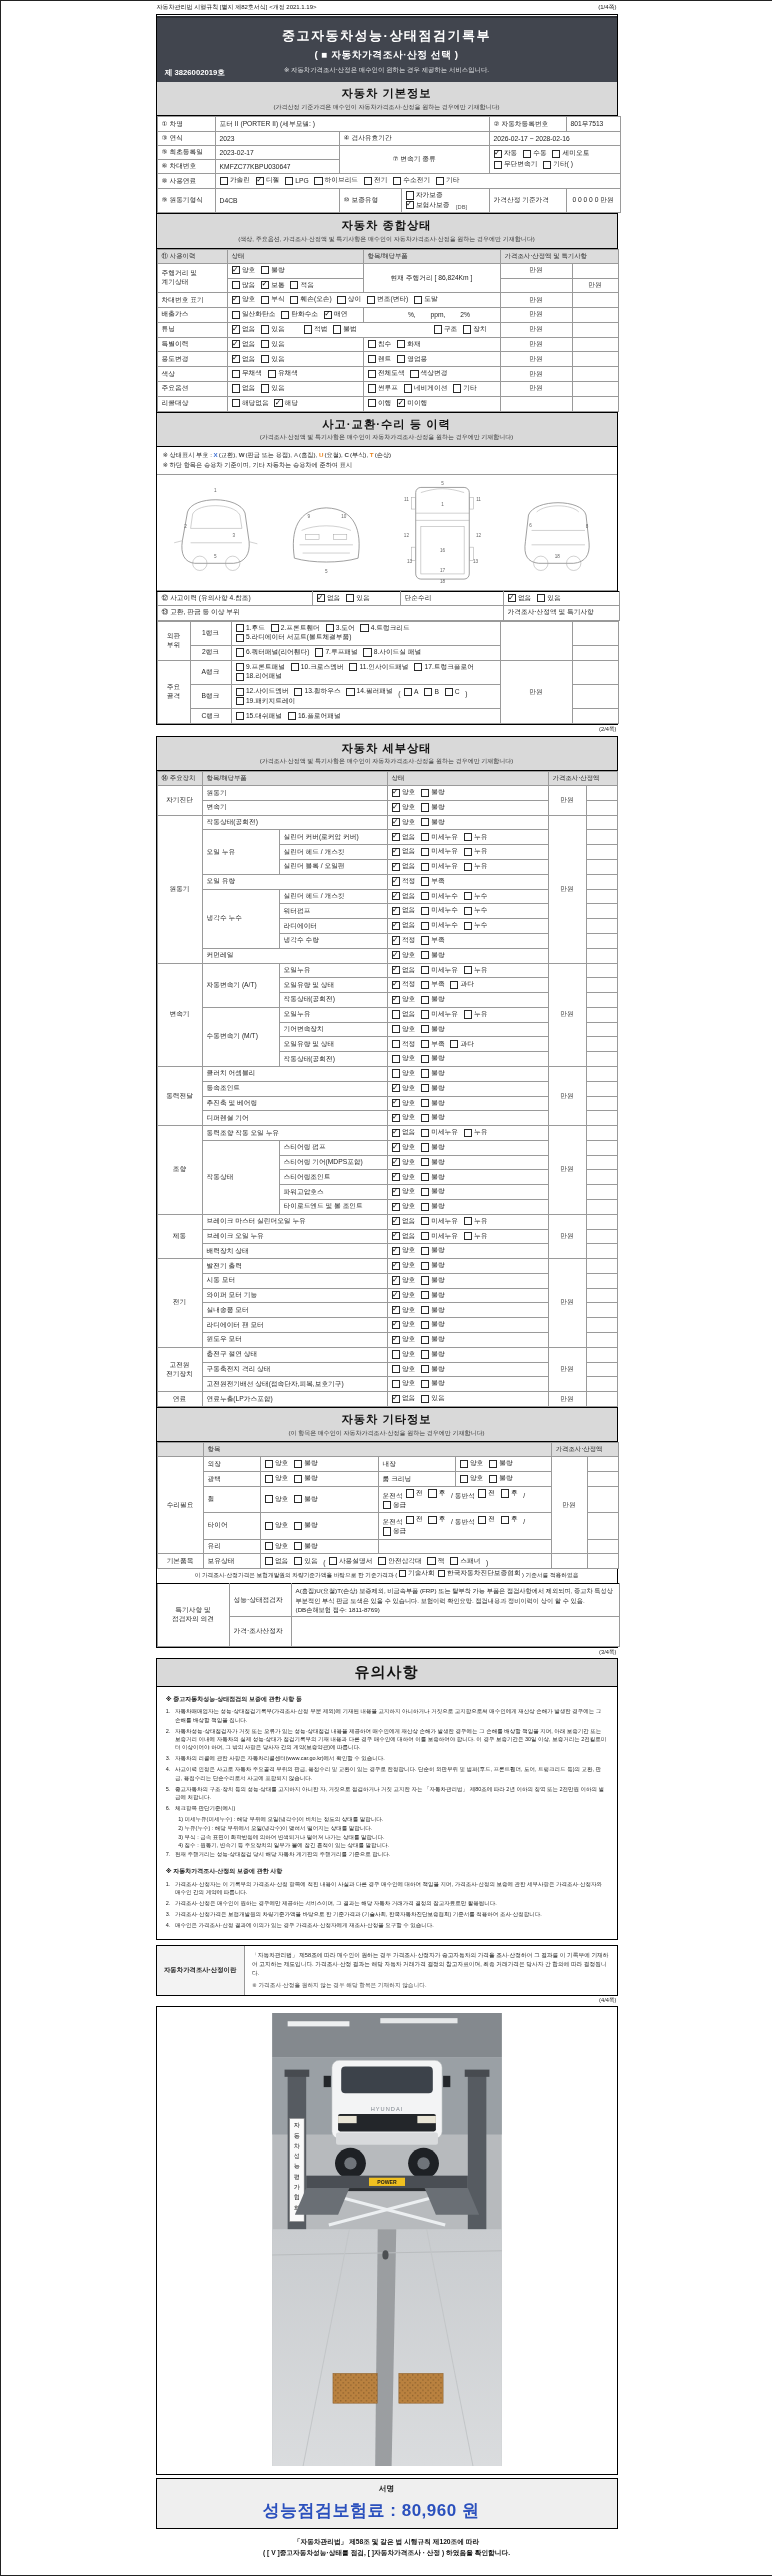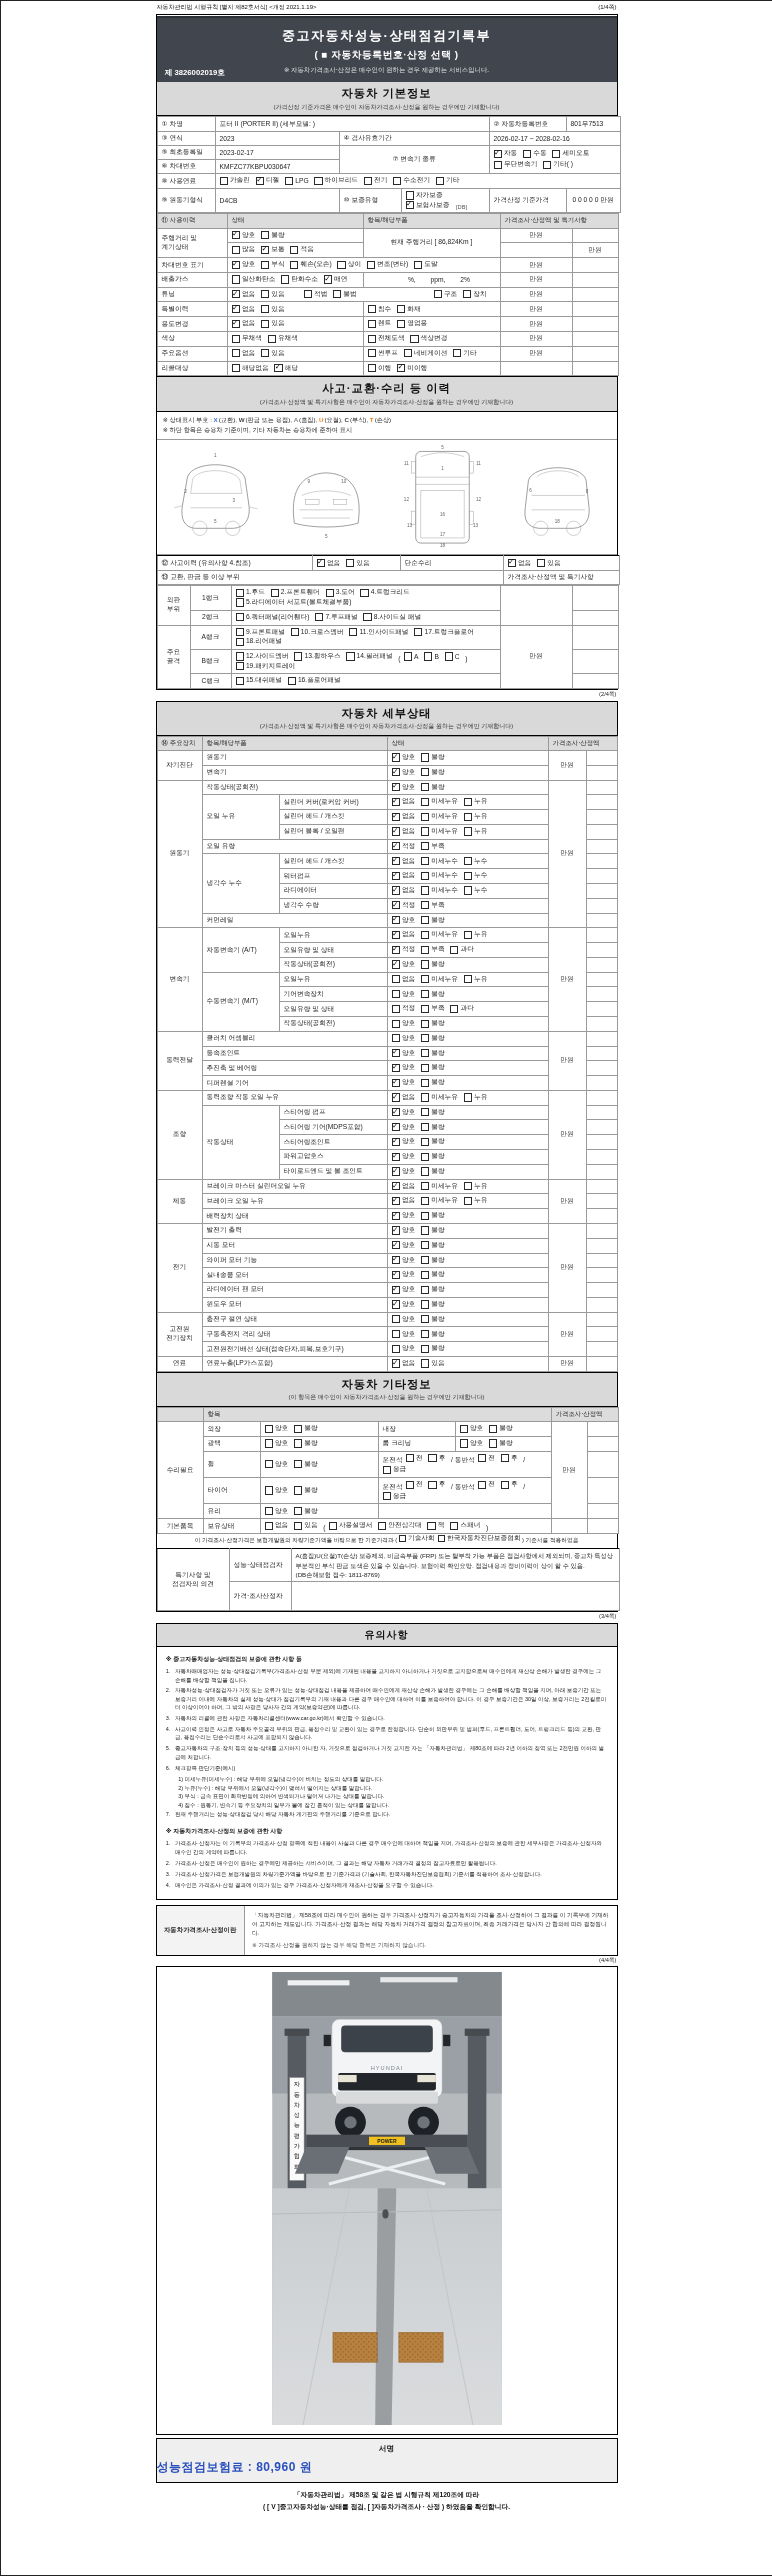--- a/index.html
+++ b/index.html
@@ -13,21 +13,21 @@
   .masthead{background:#41454e;border-top:2.1px solid #2d3036;margin-top:1px;position:relative;
             text-align:center;color:#fff;padding:9.3px 0 7.2px;}
   .m-title{font-size:13px;font-weight:bold;letter-spacing:1.5px;}
   .m-sub{font-size:9.8px;font-weight:bold;margin-top:4.6px;letter-spacing:0.5px;}
   .m-note{font-size:6.4px;color:#e3e4e6;margin-top:3.6px;}
   .m-docno{position:absolute;left:8.2px;bottom:4.1px;font-size:7.7px;font-weight:bold;}
   
   .sec-head{background:#d9d9d9;text-align:center;padding:4.1px 0 3.6px;border-bottom:0.5px solid #000;}
   .sec-title{font-size:11.3px;font-weight:bold;letter-spacing:1px;color:#111;}
   .sec-note{font-size:6px;color:#333;margin-top:1.5px;}
-  .sec-head.small .sec-title{font-size:10px;}
+  .sec-head.small .sec-title{font-size:15px;}
   
   table{border-collapse:collapse;width:100%;table-layout:fixed;}
   td{border:0.5px solid #9a9a9a;padding:2.1px 4.1px;font-size:6.7px;vertical-align:middle;background:#fff;word-break:keep-all;}
   td.hd{background:#dcdcdc;font-size:6.4px;color:#222;}
   td.lab{font-size:6.7px;}
   td.ctr{text-align:center;}
   td.grp{text-align:center;font-size:6.7px;}
   td.price{text-align:center;color:#333;}
   td.pre{white-space:pre;}
   .thick-top{border-top:1px solid #000;}
@@ -68,21 +68,21 @@
   .explain{display:flex;}
   .explain .ex-left{width:77px;flex:none;border-right:0.5px solid #9a9a9a;display:flex;align-items:center;
        justify-content:center;text-align:center;font-size:6.4px;font-weight:bold;padding:5.2px;background:#f3f3f3;}
   .explain .ex-right{padding:5.2px 7.2px;font-size:5.7px;line-height:1.55;}
   .ex-note{margin-top:3.1px;color:#444;}
   
   .photo-wrap{text-align:center;padding:5.2px 0 6.2px;background:#fff;}
   
   .signblk{background:#efefef;padding:5.2px 0 6.2px;}
   .sign-title{text-align:center;font-size:7.7px;font-weight:bold;color:#222;}
-  .fee{text-align:left;padding-right:31px;margin-top:5.2px;font-size:12px;font-weight:bold;color:#2b50bd;letter-spacing:0.5px;}
+  .fee{text-align:center;padding-right:31px;margin-top:5.2px;font-size:17px;font-weight:bold;color:#2b50bd;letter-spacing:0.5px;}
   
   .footer{text-align:center;font-size:6.7px;font-weight:bold;margin-top:6.2px;line-height:1.7;color:#111;}
   .gap6{height:3.1px;} .gap10{height:5.2px;}
   .ex-suffix{font-size:5.7px;color:#555;margin-left:1px;}
 </style>
 </head>
 <body>
 
 <div class="frame"></div>
 
@@ -90,21 +90,21 @@
 
   <div class="topline">
     <span>자동차관리법 시행규칙 [별지 제82호서식] &lt;개정 2021.1.19&gt;</span>
     <span>(1/4쪽)</span>
   </div>
 
   <div class="blk">
 
     <div class="masthead">
       <div class="m-title">중고자동차성능·상태점검기록부</div>
-      <div class="m-sub">( ■ 자동차등록번호·산정 선택 )</div>
+      <div class="m-sub">( ■ 자동차가격조사·산정 선택 )</div>
       <div class="m-note">※ 자동차가격조사·산정은 매수인이 원하는 경우 제공하는 서비스입니다.</div>
       <div class="m-docno">제 3826002019호</div>
     </div>
 
     <div class="sec-head">
       <div class="sec-title">자동차 기본정보</div>
       <div class="sec-note">(가격산정 기준가격은 매수인이 자동차가격조사·산정을 원하는 경우에만 기재합니다)</div>
     </div>
 
     <table>
@@ -192,20 +192,24 @@
                 </span><span class="cb">
                   <span class="bx ck"></span>
                   <span class="lbl">보험사보증</span>
                 </span></span><span class="ex-suffix">[DB]</span></td>
         <td class="lab thick-top" style="border-left:1px solid #000">가격산정 기준가격</td>
         <td class="thick-top ctr">0 0 0 0 0 만원</td>
       </tr>
     </tbody>
       </table>
 
+    <div class="sec-head" style="border-top:1px solid #000">
+      <div class="sec-title">자동차 종합상태</div>
+      <div class="sec-note">(색상, 주요옵션, 가격조사·산정액 및 특기사항은 매수인이 자동차가격조사·산정을 원하는 경우에만 기재합니다)</div>
+    </div>
 
     <table>
       <colgroup>
           <col style="width:70px">
           <col style="width:136px">
           <col style="width:137px">
           <col style="width:72px">
           <col style="width:46px">
         </colgroup>
       <tbody id="overall-body">

